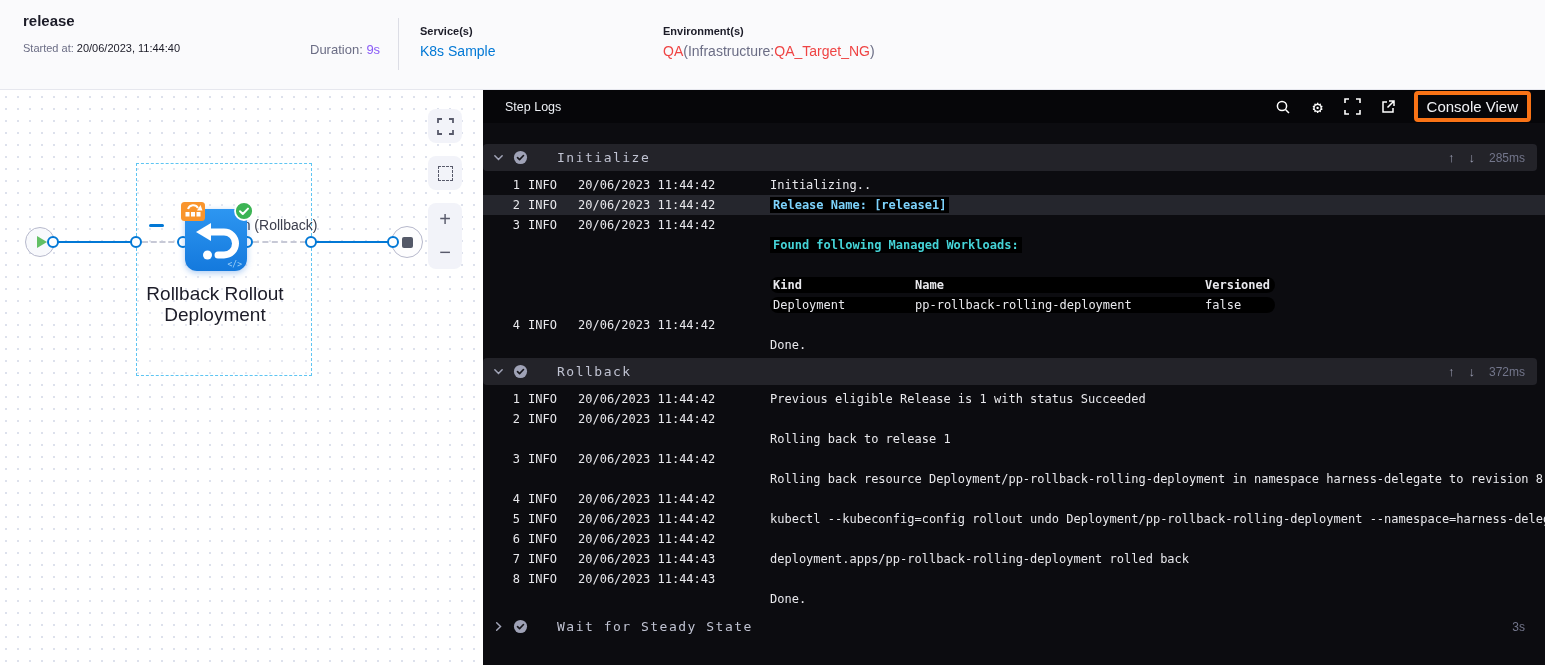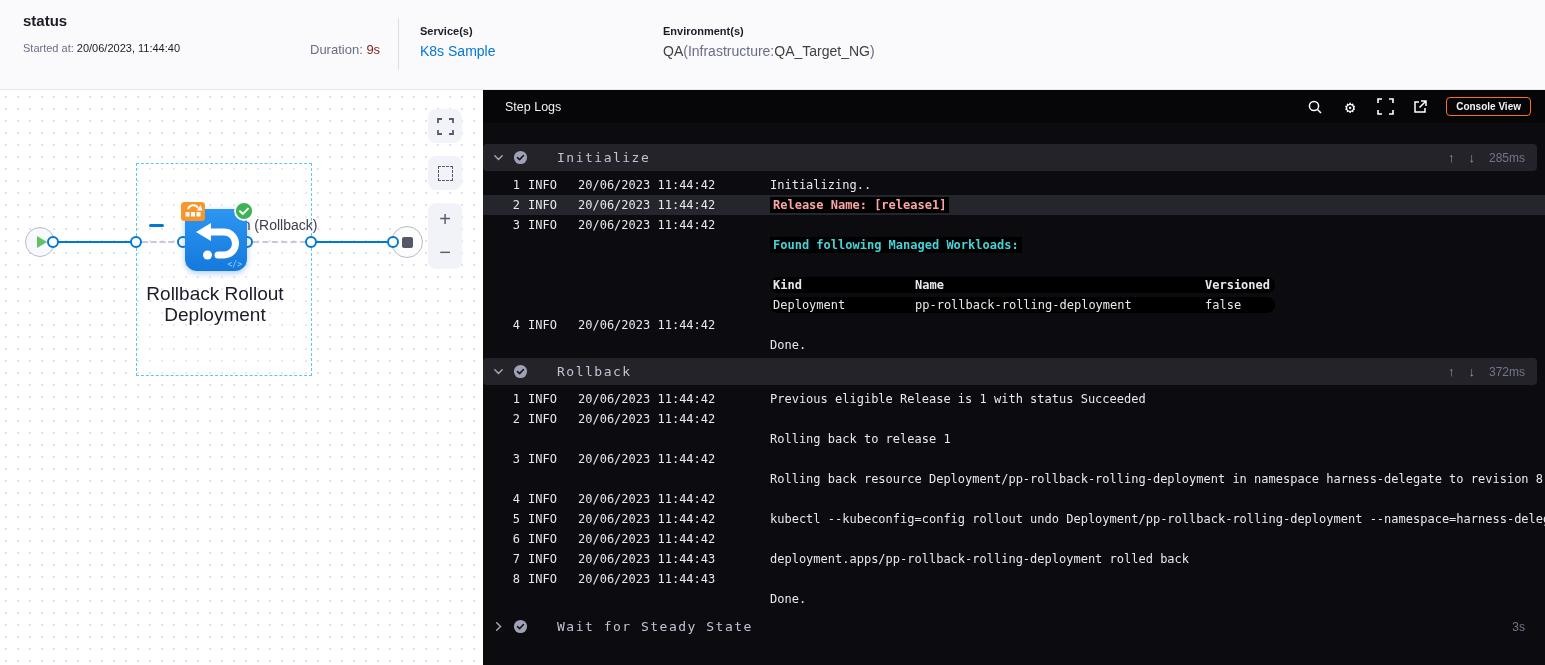--- a/index.html
+++ b/index.html
@@ -4,27 +4,27 @@
 <style>
   * { margin:0; padding:0; box-sizing:border-box; }
   html,body { width:1545px; height:665px; font-family:"Liberation Sans", sans-serif; background:#fff; overflow:hidden; }
 
   
   .top-header { position:absolute; left:0; top:0; width:1545px; height:90px; background:#fafafc; border-bottom:1px solid #e6e7ee; }
   .th-title { position:absolute; left:23px; top:12px; font-size:15px; font-weight:bold; color:#1c1c28; }
   .th-row { position:absolute; left:23px; top:42px; font-size:11px; color:#6b6d85; }
   .th-row b { color:#1c1c28; font-weight:normal; }
   .th-duration { position:absolute; left:310px; top:42px; font-size:13px; color:#6b6d85; }
-  .th-duration b { color:#7f1d1d; font-weight:normal; }
+  .th-duration b { color:#8b5cf6; font-weight:normal; }
   .th-divider { position:absolute; left:398px; top:18px; width:1px; height:52px; background:#dcdde5; }
   .th-col-label { position:absolute; top:25px; font-size:11px; font-weight:600; color:#1c1c28; }
   .th-col-value { position:absolute; top:43px; font-size:14px; color:#0278d5; }
   .svc-label { left:420px; } .svc-value { left:420px; cursor:pointer; }
   .env-label { left:663px; } .env-value { left:663px; }
-  .env-value .lnk { color:#404040; cursor:pointer; }
+  .env-value .lnk { color:#ef4444; cursor:pointer; }
   .env-value .dim { color:#6b6d85; }
 
   
   .graph-panel { position:absolute; left:0; top:91px; width:483px; height:574px; background:#fff;
     background-image:radial-gradient(circle, #dde1ec 1px, transparent 1.3px); background-size:12px 12px; }
   .group-box { position:absolute; left:136px; top:72px; width:176px; height:213px; border:1px dashed #5ec5f2; background:rgba(255,255,255,0.25); }
   .group-label { position:absolute; left:12px; top:9px; display:flex; align-items:center; gap:25px; white-space:nowrap;margin-top:44px; }
   .group-dash { width:15px; height:3px; border-radius:2px; background:#0278d5; }
   .group-label span { font-size:14px; color:#3c3e4c; }
 
@@ -49,53 +49,53 @@
   .zoom-ctrl { position:absolute; left:428px; top:112px; width:34px; height:66px; border-radius:8px; background:#f2f3f9; }
   .zoom-btn { width:34px; height:33px; display:flex; align-items:center; justify-content:center; font-size:20px; color:#585a6b; cursor:pointer; font-weight:300; }
 
   
   .console { position:absolute; left:483px; top:90px; width:1062px; height:575px; background:#0c0c10; overflow:hidden;
     font-family:"DejaVu Sans Mono", monospace; }
   .console-toolbar { position:relative; height:33px; background:#060609; display:flex; align-items:center; padding:0 14px 0 22px; }
   .ct-title { font-size:12.5px; color:#eceff4; font-family:"Liberation Sans", sans-serif; }
   .ct-right { margin-left:auto; display:flex; align-items:center; gap:17px; }
   .ct-icon { width:18px; height:18px; display:flex; align-items:center; justify-content:center; cursor:pointer; color:#fff; }
-  .console-view-btn { font-family:"Liberation Sans", sans-serif; font-size:10px; color:#f2f3f7; border:1px solid #f97316; border-radius:4px; padding:3px 9px; background:transparent; cursor:pointer;font-weight:bold; }
+  .console-view-btn { font-family:"Liberation Sans", sans-serif; font-size:15px; color:#f2f3f7; border:4px solid #f97316; border-radius:4px; padding:3px 9px; background:transparent; cursor:pointer; }
 
   .sections { position:relative; padding-top:21px; }
   .sec-header { height:27px; margin-right:8px; border-radius:4px; background:#232329; display:flex; align-items:center; cursor:pointer; }
   .sec-header.collapsed { background:transparent; }
   .sec-chev { width:30px; display:flex; justify-content:center; color:#a2a5b8; }
   .sec-check { width:16px; display:flex; }
   .sec-name { margin-left:28px; font-size:13px; letter-spacing:1.5px; color:#c0c3d2; }
   .sec-right { margin-left:auto; display:flex; align-items:center; gap:14px; padding-right:12px; }
   .sec-arrow { color:#9a9db2; font-size:13px; cursor:pointer; font-family:"Liberation Sans", sans-serif; }
   .sec-dur { font-size:12px; color:#73768b; font-family:"Liberation Sans", sans-serif; }
 
   .log-row { height:20px; display:flex; align-items:center; font-size:12px; color:#e8e8ec; white-space:nowrap; }
   .log-row.hl { background:#25262d; }
   .col-num { width:37px; text-align:right; flex:none; }
   .col-level { width:50px; margin-left:8px; flex:none; }
   .col-ts { width:150px; flex:none; }
   .col-msg { margin-left:42px; flex:none; }
-  .msg-yellow { color:#fca5a5; font-weight:bold; background:#000; padding:1px 3px; }
+  .msg-yellow { color:#7dd3fc; font-weight:bold; background:#000; padding:1px 3px; }
   .msg-cyan { color:#45d3d7; font-weight:bold; background:#000; padding:1px 3px; }
   .msg-table { display:flex; background:#000; width:505px; padding:1px 0;border-radius:8px; }
   .msg-table .c0 { width:145px; padding-left:3px; }
   .msg-table .c1 { width:290px; }
   .msg-table .c2 { width:70px; }
   .msg-table.th { font-weight:bold; }
   .row-gap-initialize { height:3px; } .row-gap-rollback { height:4px; }
   .rows-pad { height:4px; }
 </style>
 </head>
 <body>
 
 <div class="top-header">
-  <div class="th-title">status</div>
+  <div class="th-title">release</div>
   <div class="th-row">
     <span>Started at:</span>
     <b>20/06/2023, 11:44:40</b>
   </div>
   <div class="th-duration">
     <span>Duration:</span>
     <b>9s</b>
   </div>
   <div class="th-divider"></div>
   <div class="th-col-label svc-label">Service(s)</div>

